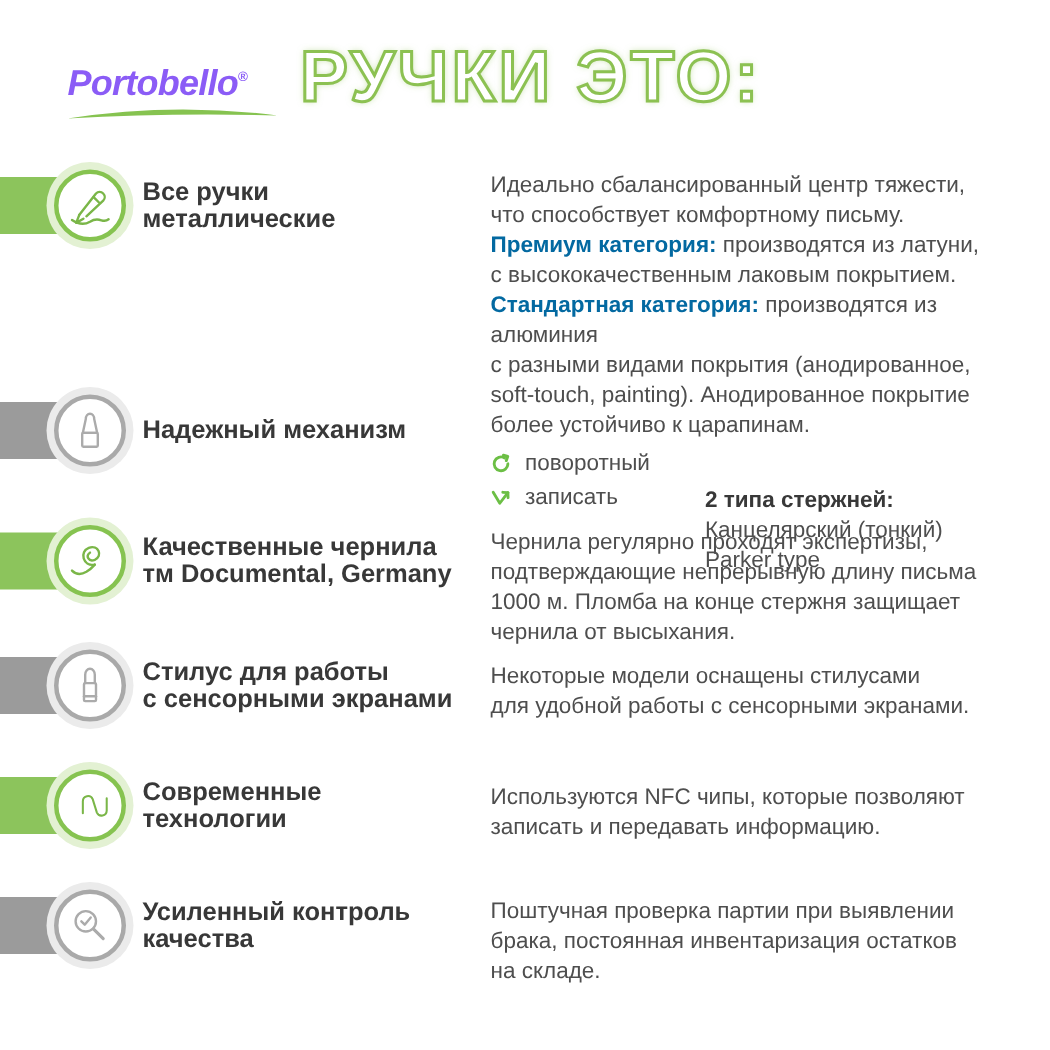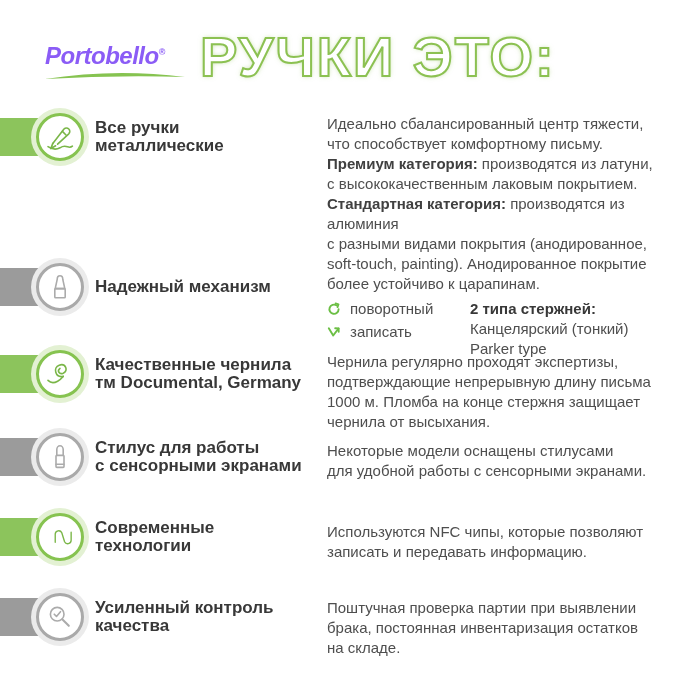--- a/index.html
+++ b/index.html
@@ -13,21 +13,21 @@
   .logo { position:absolute; left:45px; top:26px; width:145px; }
   .logo-text {
     font-size:24px; font-weight:bold; font-style:italic; letter-spacing:-0.5px;
     color:#8b5cf6; white-space:nowrap;margin-top:16px;
   }
   .logo-reg { font-size:9px; vertical-align:super; font-style:normal; }
   .logo-swoosh { display:block; margin-top:1px; }
 
   .page-title {
     position:absolute; left:200px; top:24px;
-    font-size:56px; font-weight:bold; letter-spacing:2px; white-space:nowrap;
+    font-size:48px; font-weight:bold; letter-spacing:2px; white-space:nowrap;
     color:#ffffff;
     -webkit-text-stroke:2px #8cc152;
     text-shadow:0 0 5px rgba(140,193,82,0.55);
   }
 
   
   .row { position:absolute; left:0; width:700px; }
   .bar { position:absolute; left:0; top:0; width:60px; height:38px; }
   .row.g .bar { background:#8cc45c; }
   .row.y .bar { background:#9b9b9b; }
@@ -45,29 +45,29 @@
     display:flex; align-items:center;
   }
   .row-title > div {
     font-size:17px; font-weight:bold; line-height:18px; color:#383838;
     white-space:pre-line;
   }
   .row-body {
     position:absolute; left:327px; width:370px;
     font-size:15px; line-height:20px; color:#4e4e4e; white-space:pre-line;
   }
-  .seg-b { font-weight:bold; color:#404040; }
+  .seg-b { font-weight:bold; color:#0369a1; }
 
   
   .mech-wrap { position:absolute; left:327px; width:370px; display:flex; }
   .mech-col { width:143px; }
   .mech-item { display:flex; align-items:center; margin-bottom:4px; }
   .mech-item svg { flex:0 0 auto; margin-right:9px; display:block; color:#6cbf45; }
   .mech-label { font-size:15px; line-height:19px; color:#4e4e4e; white-space:nowrap; }
-  .types-col { flex:1; font-size:15px; line-height:20px; color:#4e4e4e; }
+  .types-col { flex:1; font-size:15px; line-height:20px; color:#4e4e4e;margin-top:25px; }
   .types-title { font-weight:bold; color:#383838; }
 </style>
 </head>
 <body>
 
 <div class="page">
 
   <div class="logo">
     <div class="logo-text"><span>Portobello</span><span class="logo-reg">®</span></div>
     <svg class="logo-swoosh" width="140" height="10" viewBox="0 0 140 10">

